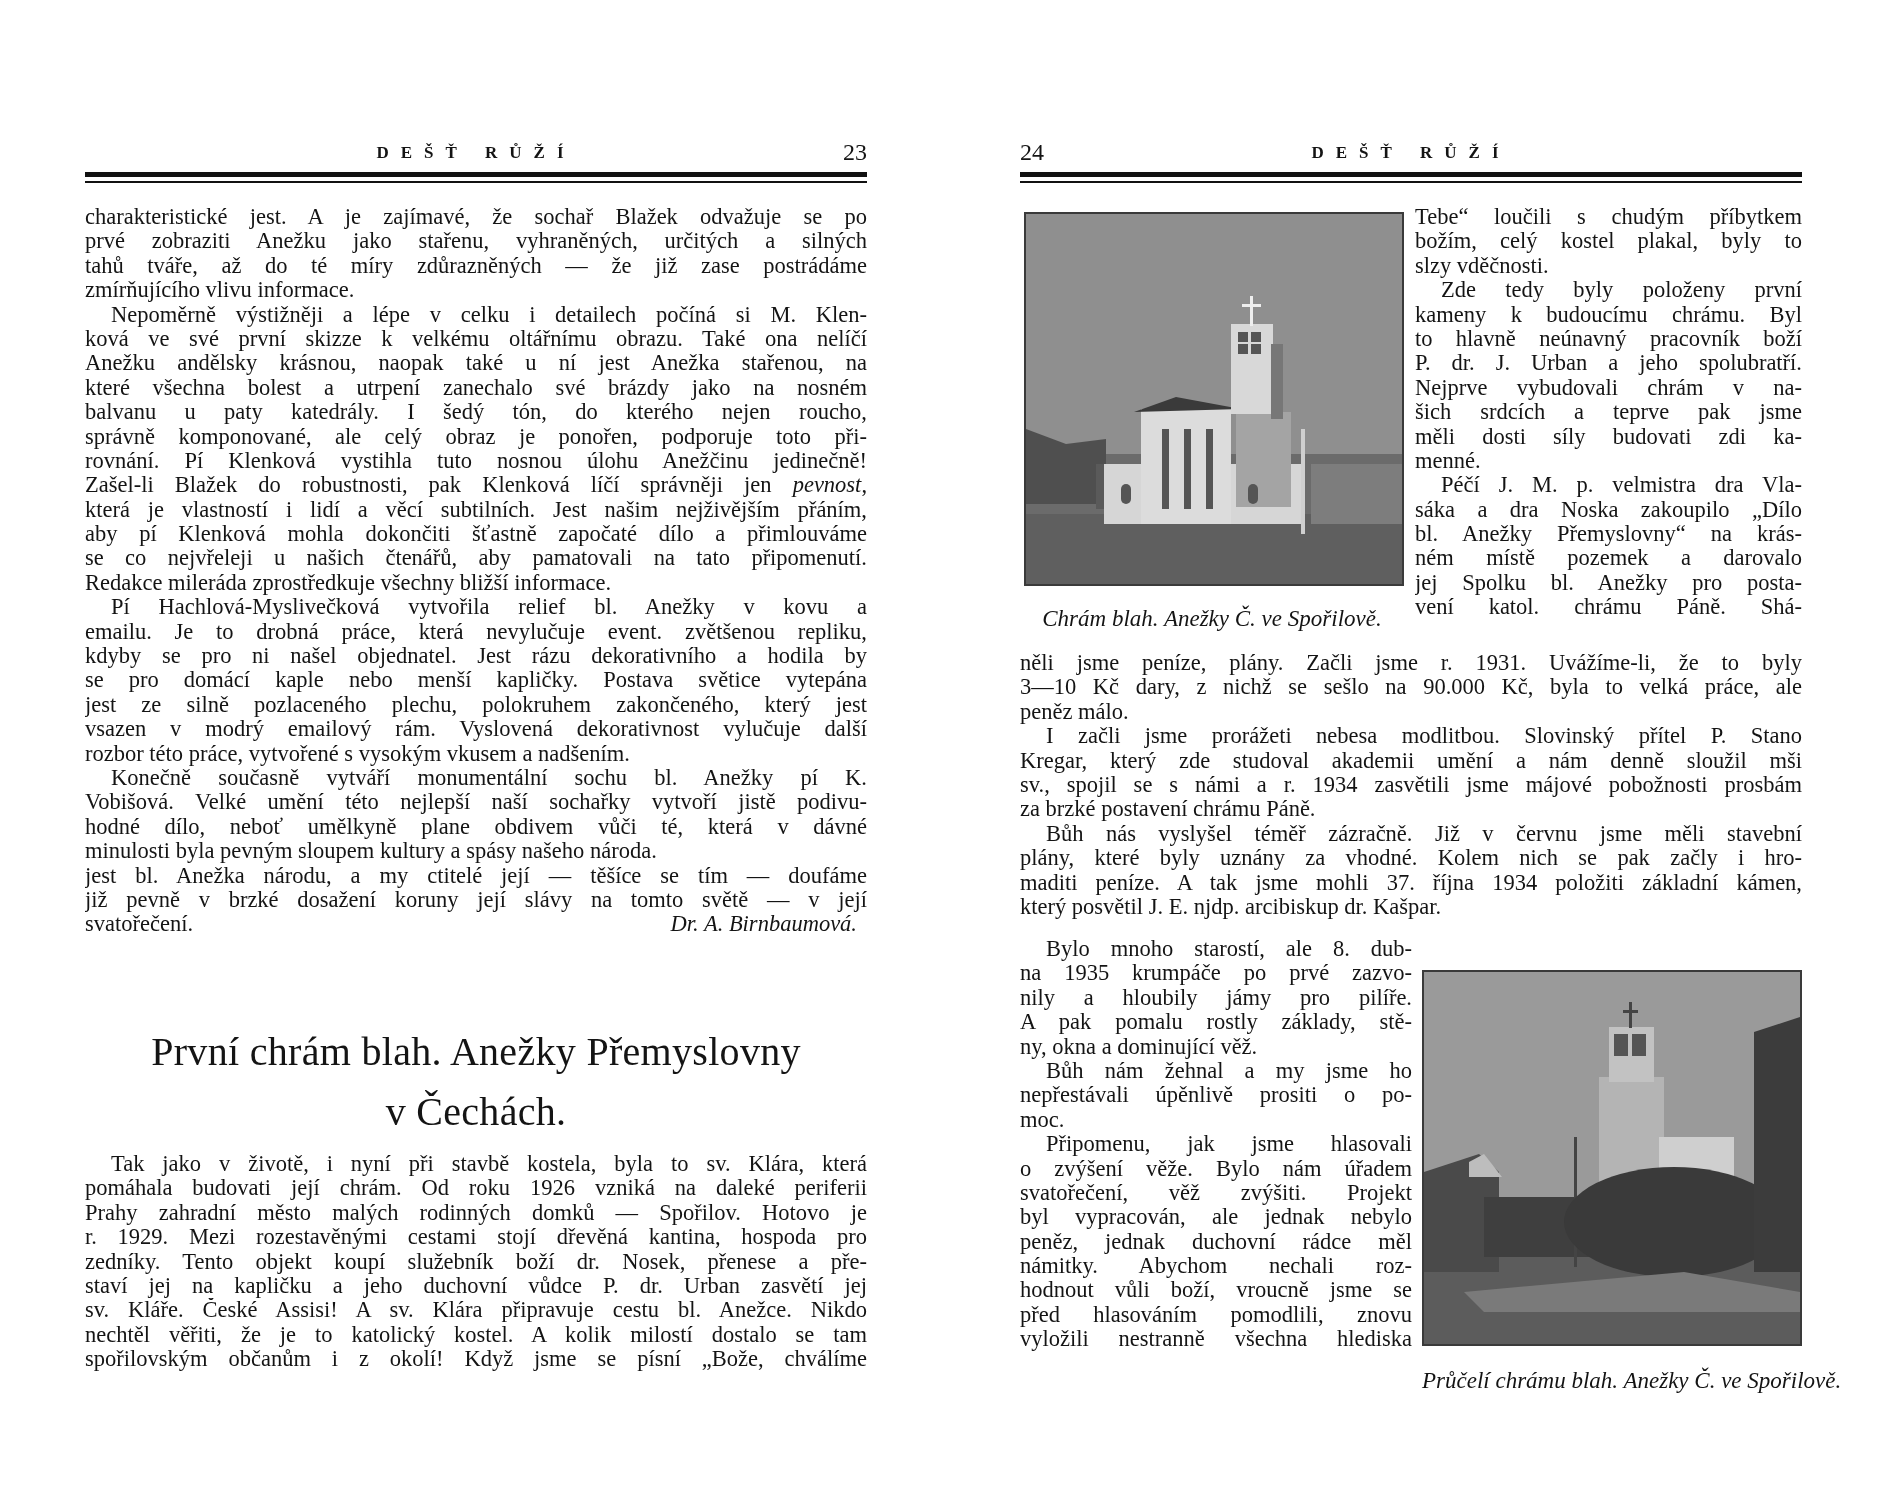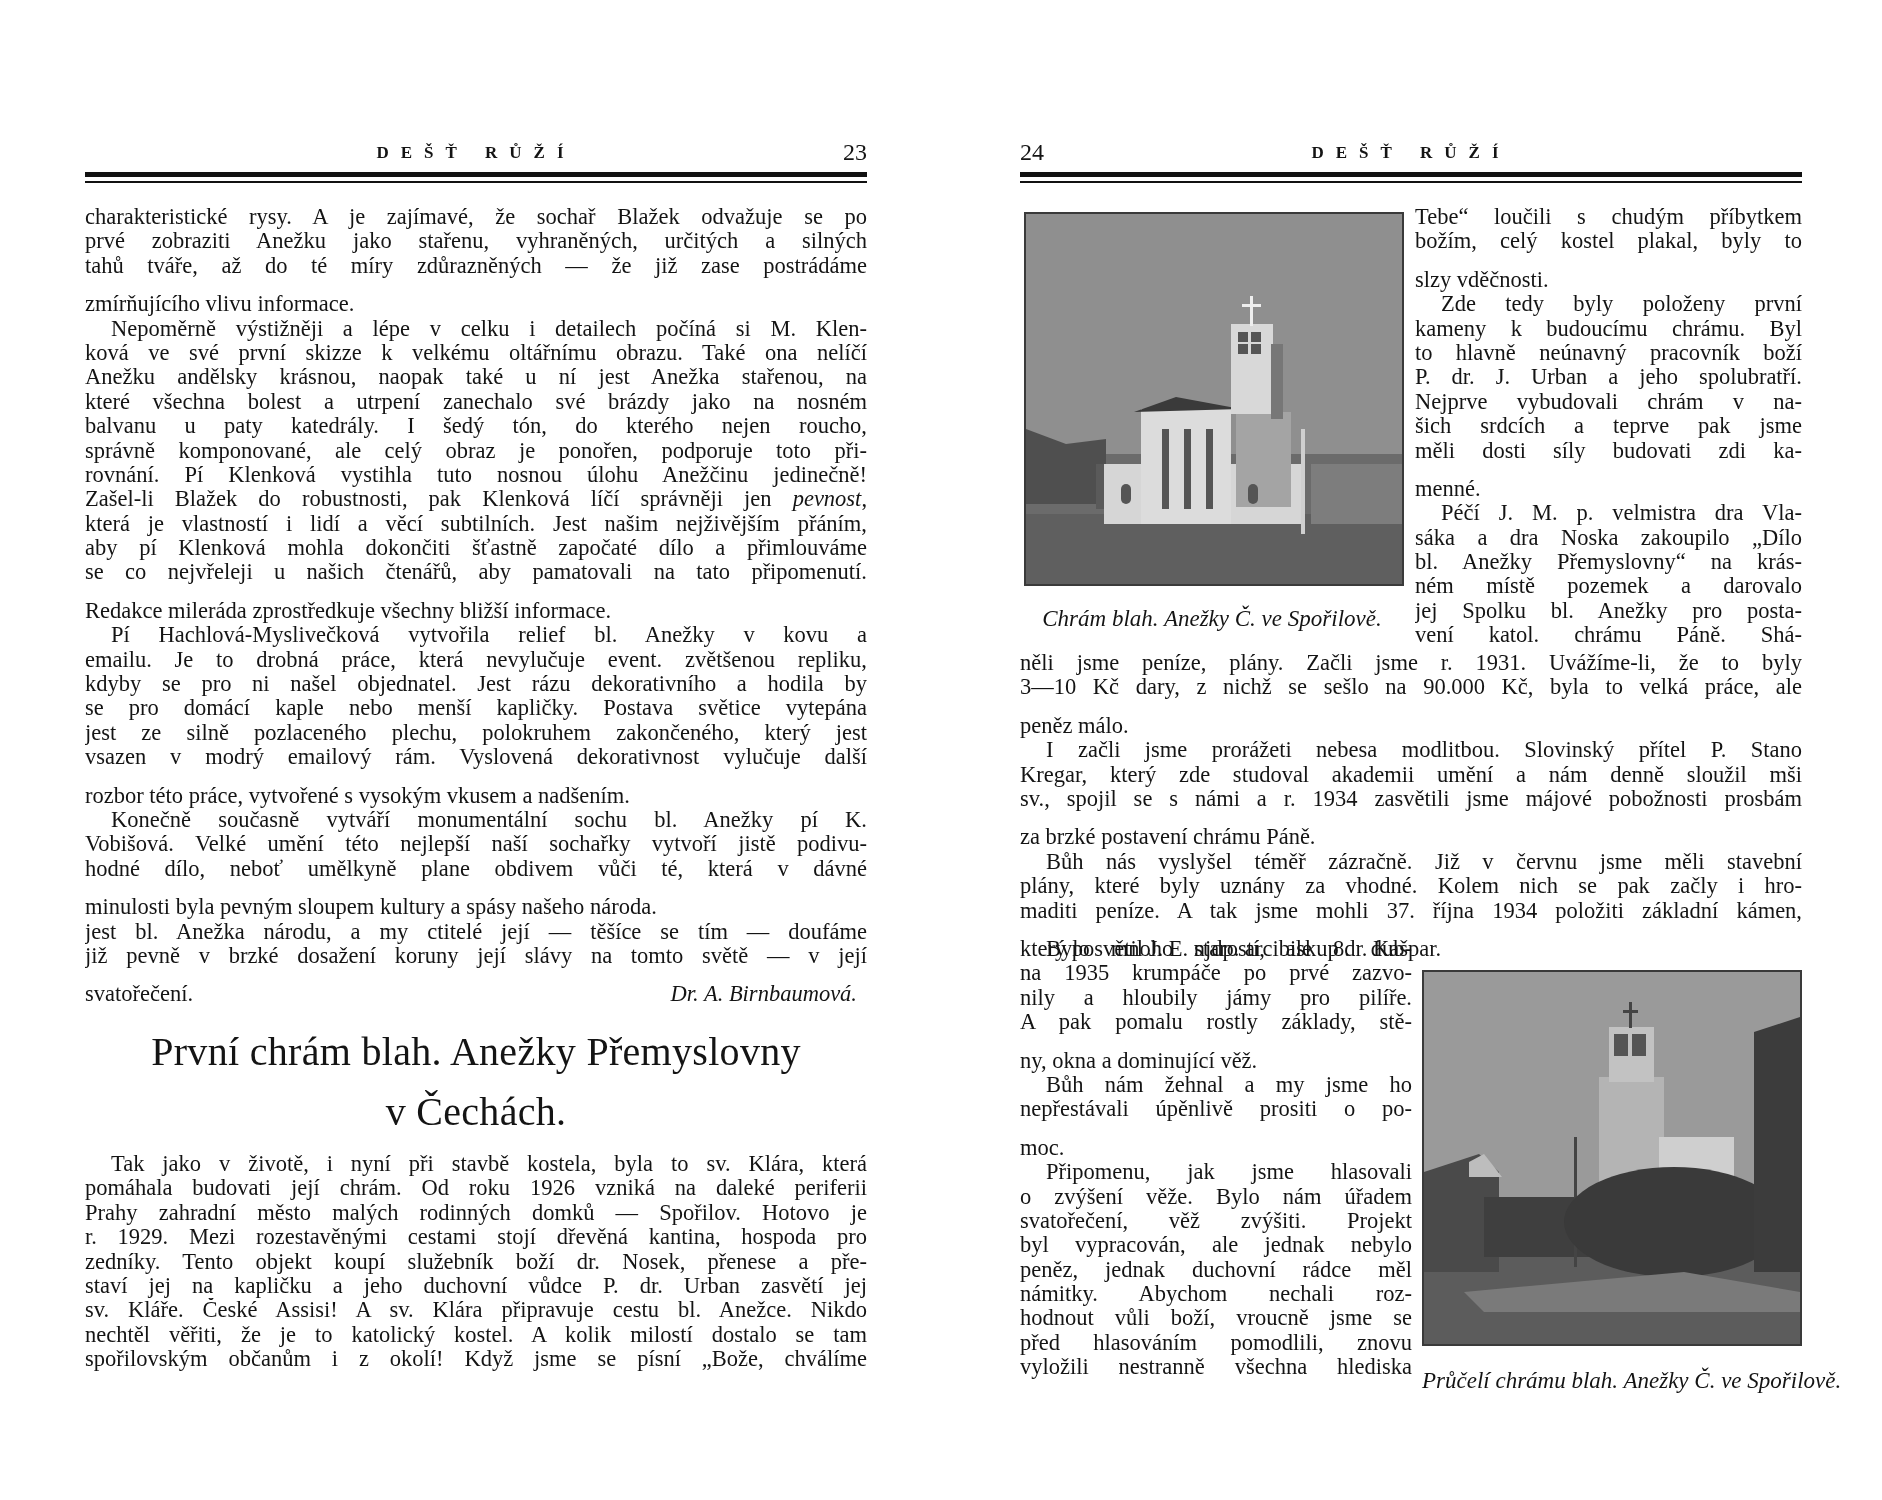--- a/index.html
+++ b/index.html
@@ -15,21 +15,21 @@
   .left .rh-title { padding-left:0; }
   .rh-num { position:absolute; top:-4px; font-size:24px; }
   .left .rh-num { right:0; }
   .right .rh-num { left:0; }
   .rule-thick { position:absolute; top:172px; left:0; width:100%; height:5px; background:#111; }
   .rule-thin { position:absolute; top:181px; left:0; width:100%; height:2px; background:#111; }
 
   .lines { position:absolute; left:0; }
   .ln { height:24.4px; line-height:24.4px; font-size:22.5px; white-space:nowrap;
         text-align:justify; text-align-last:justify; overflow:hidden; }
-  .ln.last { text-align-last:left;margin-top:14px; }
+  .ln.last { text-align-last:left; }
   .ln.indent { padding-left:26px; }
   .ln.sig { text-align-last:left; position:relative; }
   .sig-name { position:absolute; right:10px; top:0; font-style:italic; }
   em { font-style:italic; }
 
   .title { position:absolute; left:0; width:100%; text-align:center;
            font-size:40px; line-height:48px; letter-spacing:0.3px; }
 
   .photo { position:absolute; border:2px solid #3a3a3a; overflow:hidden;
            background:linear-gradient(180deg,#8c8c8c 0%,#9a9a9a 45%,#6e6e6e 70%,#5d5d5d 100%); }
@@ -43,21 +43,21 @@
 
 <div class="page left">
   <div class="running-head">
     <div class="rh-title">DEŠŤ RŮŽÍ</div>
     <div class="rh-num">23</div>
   </div>
   <div class="rule-thick"></div>
   <div class="rule-thin"></div>
 
   <div class="lines" id="left-body" style="top:205px;width:782px;">
-      <div class="ln"><span>charakteristické rysy. A je zajímavé, že sochař Blažek odvažuje se po</span></div>
+      <div class="ln"><span>charakteristické jest. A je zajímavé, že sochař Blažek odvažuje se po</span></div>
       <div class="ln"><span>prvé zobraziti Anežku jako stařenu, vyhraněných, určitých a silných</span></div>
       <div class="ln"><span>tahů tváře, až do té míry zdůrazněných — že již zase postrádáme</span></div>
       <div class="ln last"><span>zmírňujícího vlivu informace.</span></div>
       <div class="ln indent"><span>Nepoměrně výstižněji a lépe v celku i detailech počíná si M. Klen-</span></div>
       <div class="ln"><span>ková ve své první skizze k velkému oltářnímu obrazu. Také ona nelíčí</span></div>
       <div class="ln"><span>Anežku andělsky krásnou, naopak také u ní jest Anežka stařenou, na</span></div>
       <div class="ln"><span>které všechna bolest a utrpení zanechalo své brázdy jako na nosném</span></div>
       <div class="ln"><span>balvanu u paty katedrály. I šedý tón, do kterého nejen roucho,</span></div>
       <div class="ln"><span>správně komponované, ale celý obraz je ponořen, podporuje toto při-</span></div>
       <div class="ln"><span>rovnání. Pí Klenková vystihla tuto nosnou úlohu Anežčinu jedinečně!</span></div>

